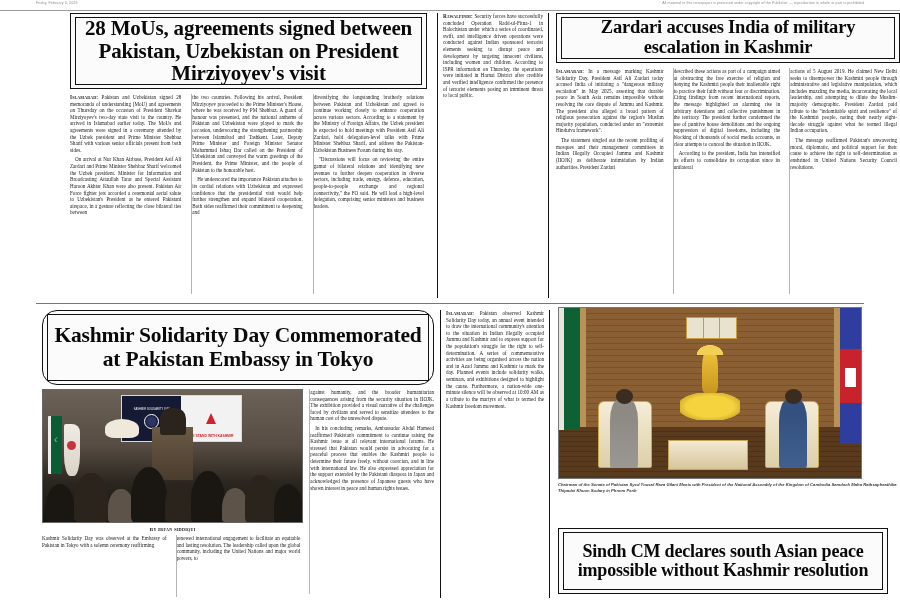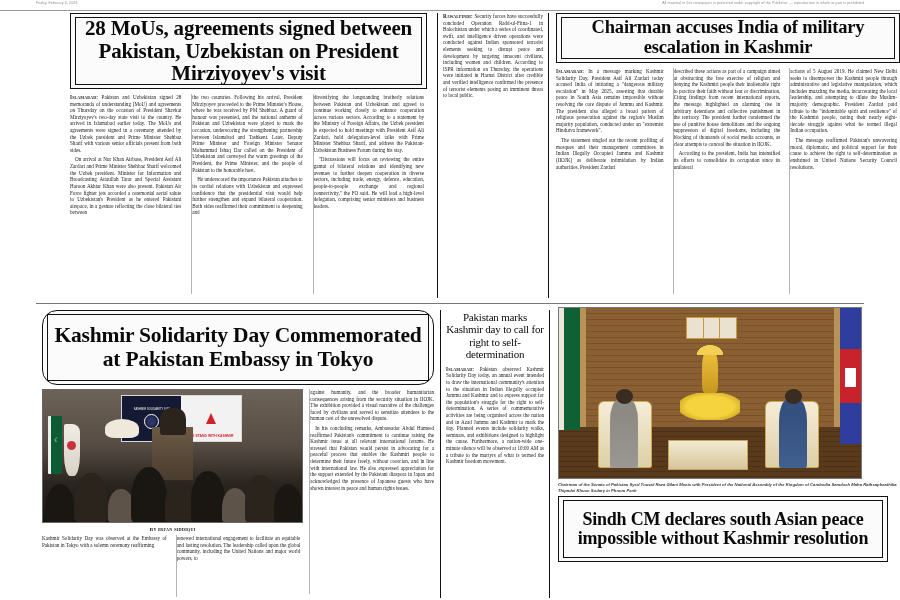--- a/index.html
+++ b/index.html
@@ -227,21 +227,21 @@
     font-style: italic;
     font-weight: bold;
     line-height: 1.45;
     color: #3a3a3a;
     width: 340px;
     margin-top: 3px;
     font-family: "Liberation Sans", sans-serif;
   }
   #art-sindh {
     position: absolute;
-    left: 558px; top: 496px;
+    left: 558px; top: 528px;
     width: 330px; height: 66px;
   }
   #art-sindh .hl-box { height: 100%; border-width: 1.1px; }
   #art-sindh .headline { font-size: 18px; }
 
   
   .ph-room {
     position: absolute; inset: 0;
     background:
       linear-gradient(180deg, #6d6257 0%, #574c43 42%, #2b2620 70%, #16130f 100%);
@@ -446,21 +446,21 @@
   <div id="art-216">
     <div class="body col-text">
       <p class="first"><span class="dateline">Rawalpindi:</span>
         <span>Security forces have successfully concluded Operation Radd-ul-Fitna-1 in Balochistan under which a series of coordinated, swift, and intelligence driven operations were conducted against Indian sponsored terrorist elements seeking to disrupt peace and development by targeting innocent civilians, including women and children. According to ISPR information on Thursday, the operations were initiated in Harnai District after credible and verified intelligence confirmed the presence of terrorist elements posing an imminent threat to local public.</span></p>
     </div>
   </div>
 
   <div id="art-zardari">
     <div class="hl-box">
       <div class="hl-box-inner">
-        <div class="headline">Chairman accuses India of military escalation in Kashmir</div>
+        <div class="headline">Zardari accuses India of military escalation in Kashmir</div>
       </div>
     </div>
     <div class="body">
       <div class="col col-text">
         <p class="first"><span class="dateline">Islamabad:</span>
           <span>In a message marking Kashmir Solidarity Day, President Asif Ali Zardari today accused India of initiating a "dangerous military escalation" in May 2025, asserting that durable peace in South Asia remains impossible without resolving the core dispute of Jammu and Kashmir. The president also alleged a broad pattern of religious persecution against the region's Muslim majority population, conducted under an "extremist Hindutva framework".</span></p>
         <p>The statement singled out the recent profiling of mosques and their management committees in Indian Illegally Occupied Jammu and Kashmir (IIOJK) as deliberate intimidation by Indian authorities. President Zardari</p>
       </div>
       <div class="col col-text vrule">
         <p class="first">described these actions as part of a campaign aimed at obstructing the free exercise of religion and denying the Kashmiri people their inalienable right to practice their faith without fear or discrimination. Citing findings from recent international reports, the message highlighted an alarming rise in arbitrary detentions and collective punishment in the territory. The president further condemned the use of punitive house demolitions and the ongoing suppression of digital freedoms, including the blocking of thousands of social media accounts, as clear attempts to conceal the situation in IIOJK.</p>
@@ -528,21 +528,20 @@
       </div>
 
       <div class="ksd-right col-text vrule">
         <p class="first">against humanity, and the broader humanitarian consequences arising from the security situation in IIOJK. The exhibition provided a visual narrative of the challenges faced by civilians and served to sensitize attendees to the human cost of the unresolved dispute.</p>
         <p>In his concluding remarks, Ambassador Abdul Hameed reaffirmed Pakistan's commitment to continue raising the Kashmir issue at all relevant international forums. He stressed that Pakistan would persist in advocating for a peaceful process that enables the Kashmiri people to determine their future freely, without coercion, and in line with international law. He also expressed appreciation for the support extended by the Pakistani diaspora in Japan and acknowledged the presence of Japanese guests who have shown interest in peace and human rights issues.</p>
       </div>
     </div>
   </div>
 
   <div id="art-pmkd">
-    <div class="headline">Pakistan marks Kashmir day to call for right to self-determination</div>
     <div class="body col-text">
       <p class="first"><span class="dateline">Islamabad:</span>
         <span>Pakistan observed Kashmir Solidarity Day today, an annual event intended to draw the international community's attention to the situation in Indian illegally occupied Jammu and Kashmir and to express support for the population's struggle for the right to self-determination. A series of commemorative activities are being organised across the nation and in Azad Jammu and Kashmir to mark the day. Planned events include solidarity walks, seminars, and exhibitions designed to highlight the cause. Furthermore, a nation-wide one-minute silence will be observed at 10:00 AM as a tribute to the martyrs of what is termed the Kashmir freedom movement.</span></p>
     </div>
   </div>
 
   <div id="block-cambodia">
     <div class="photo-wide">
       <div class="ph-hall"></div>
       <div class="ph-wood"></div>

